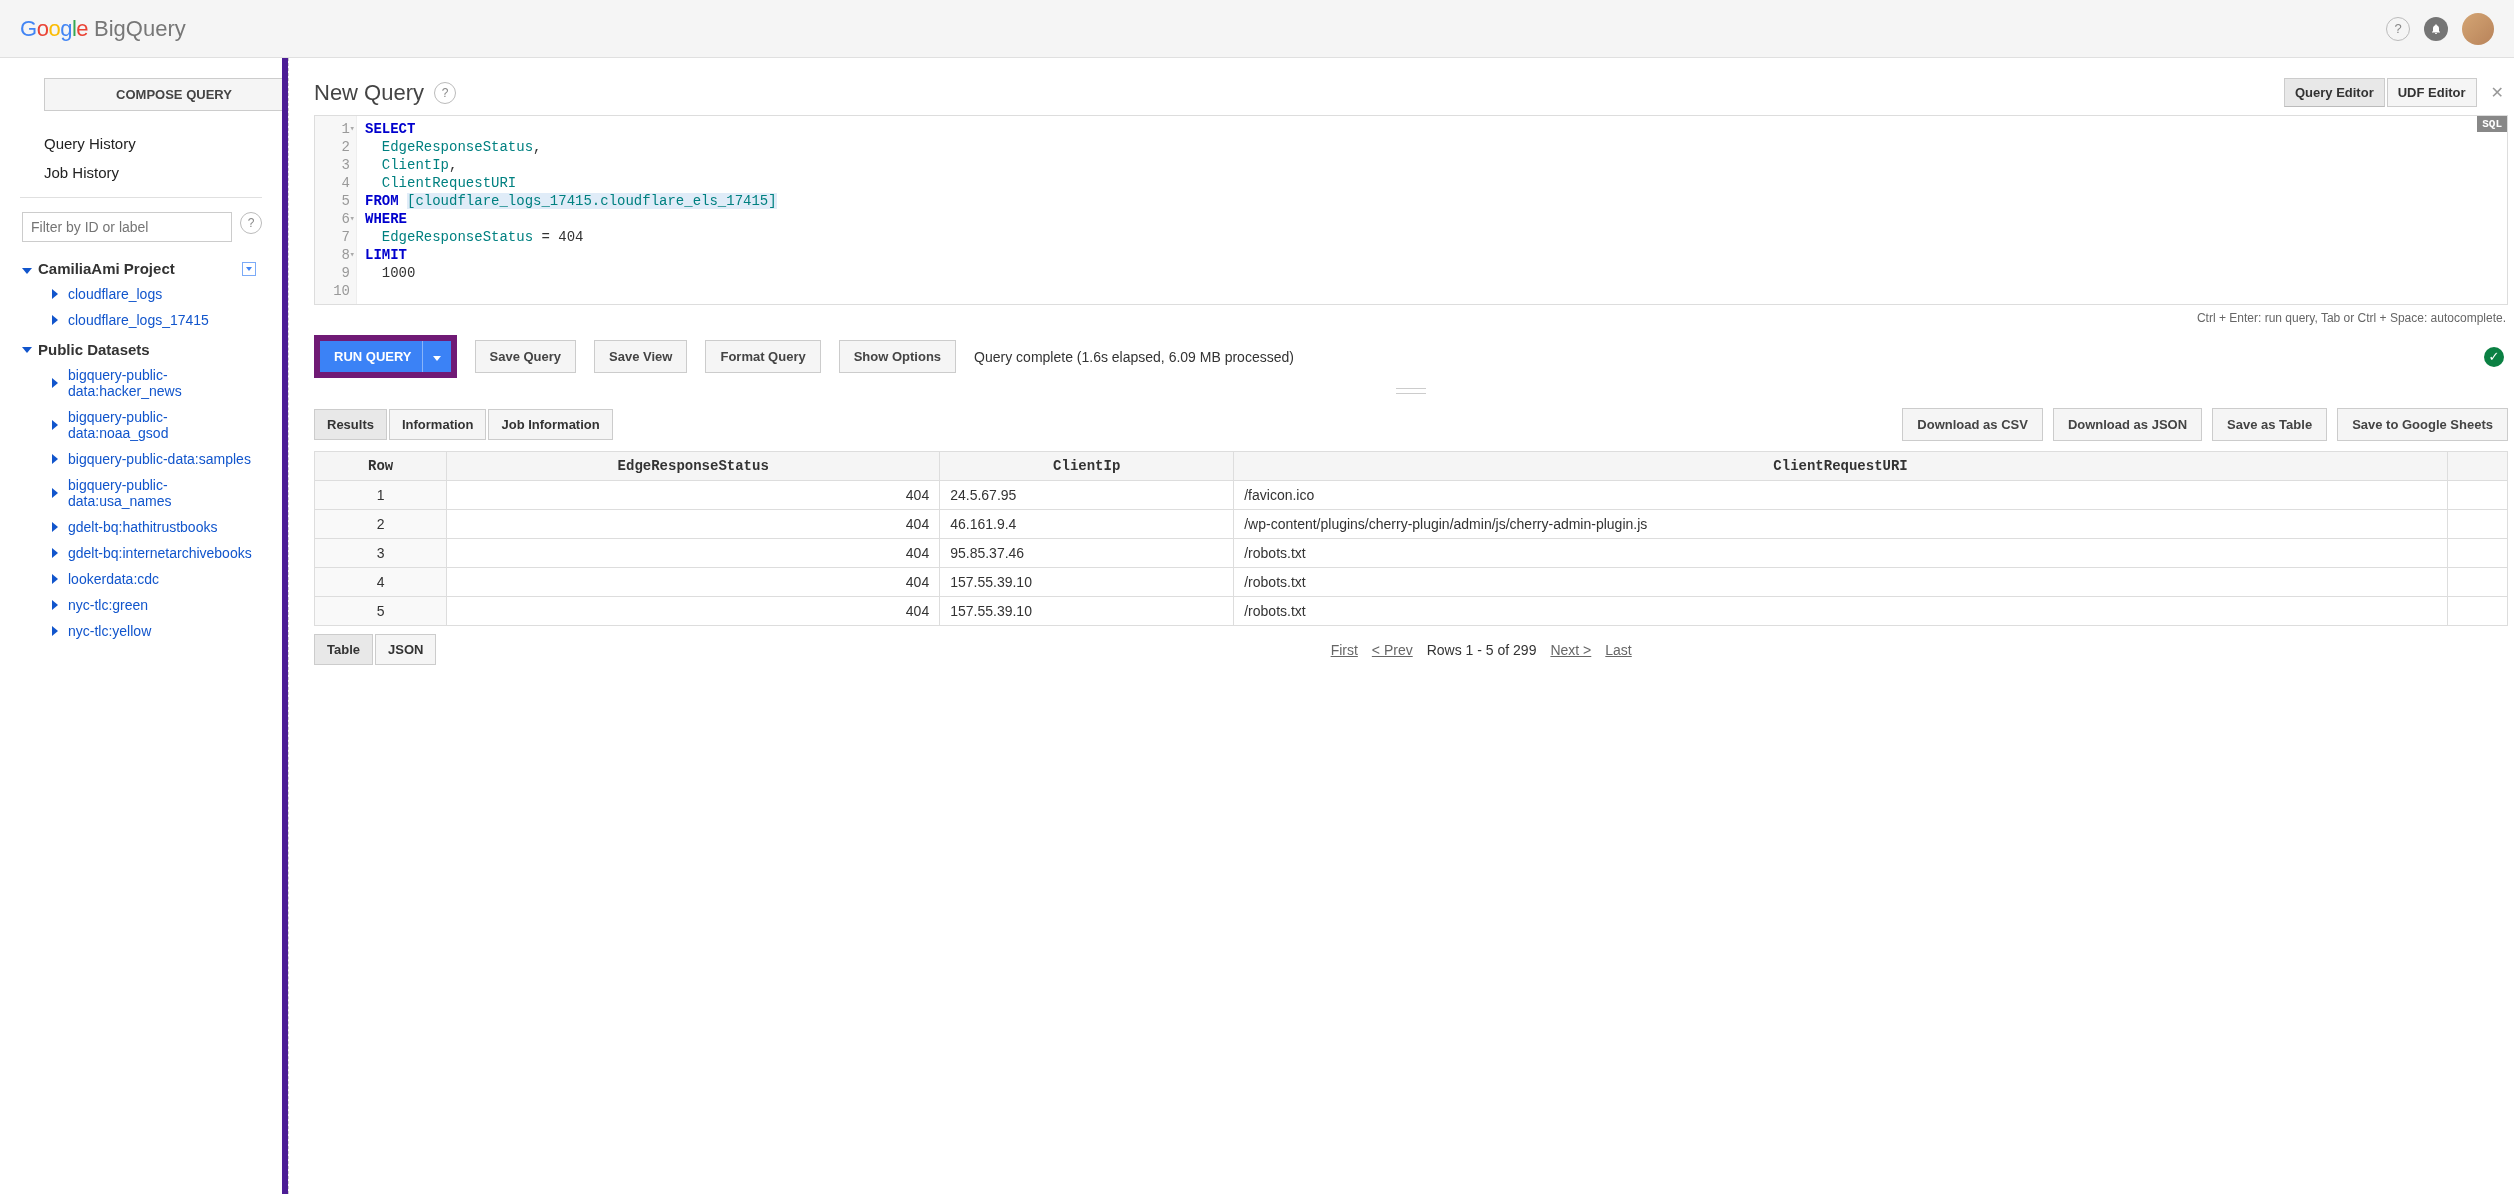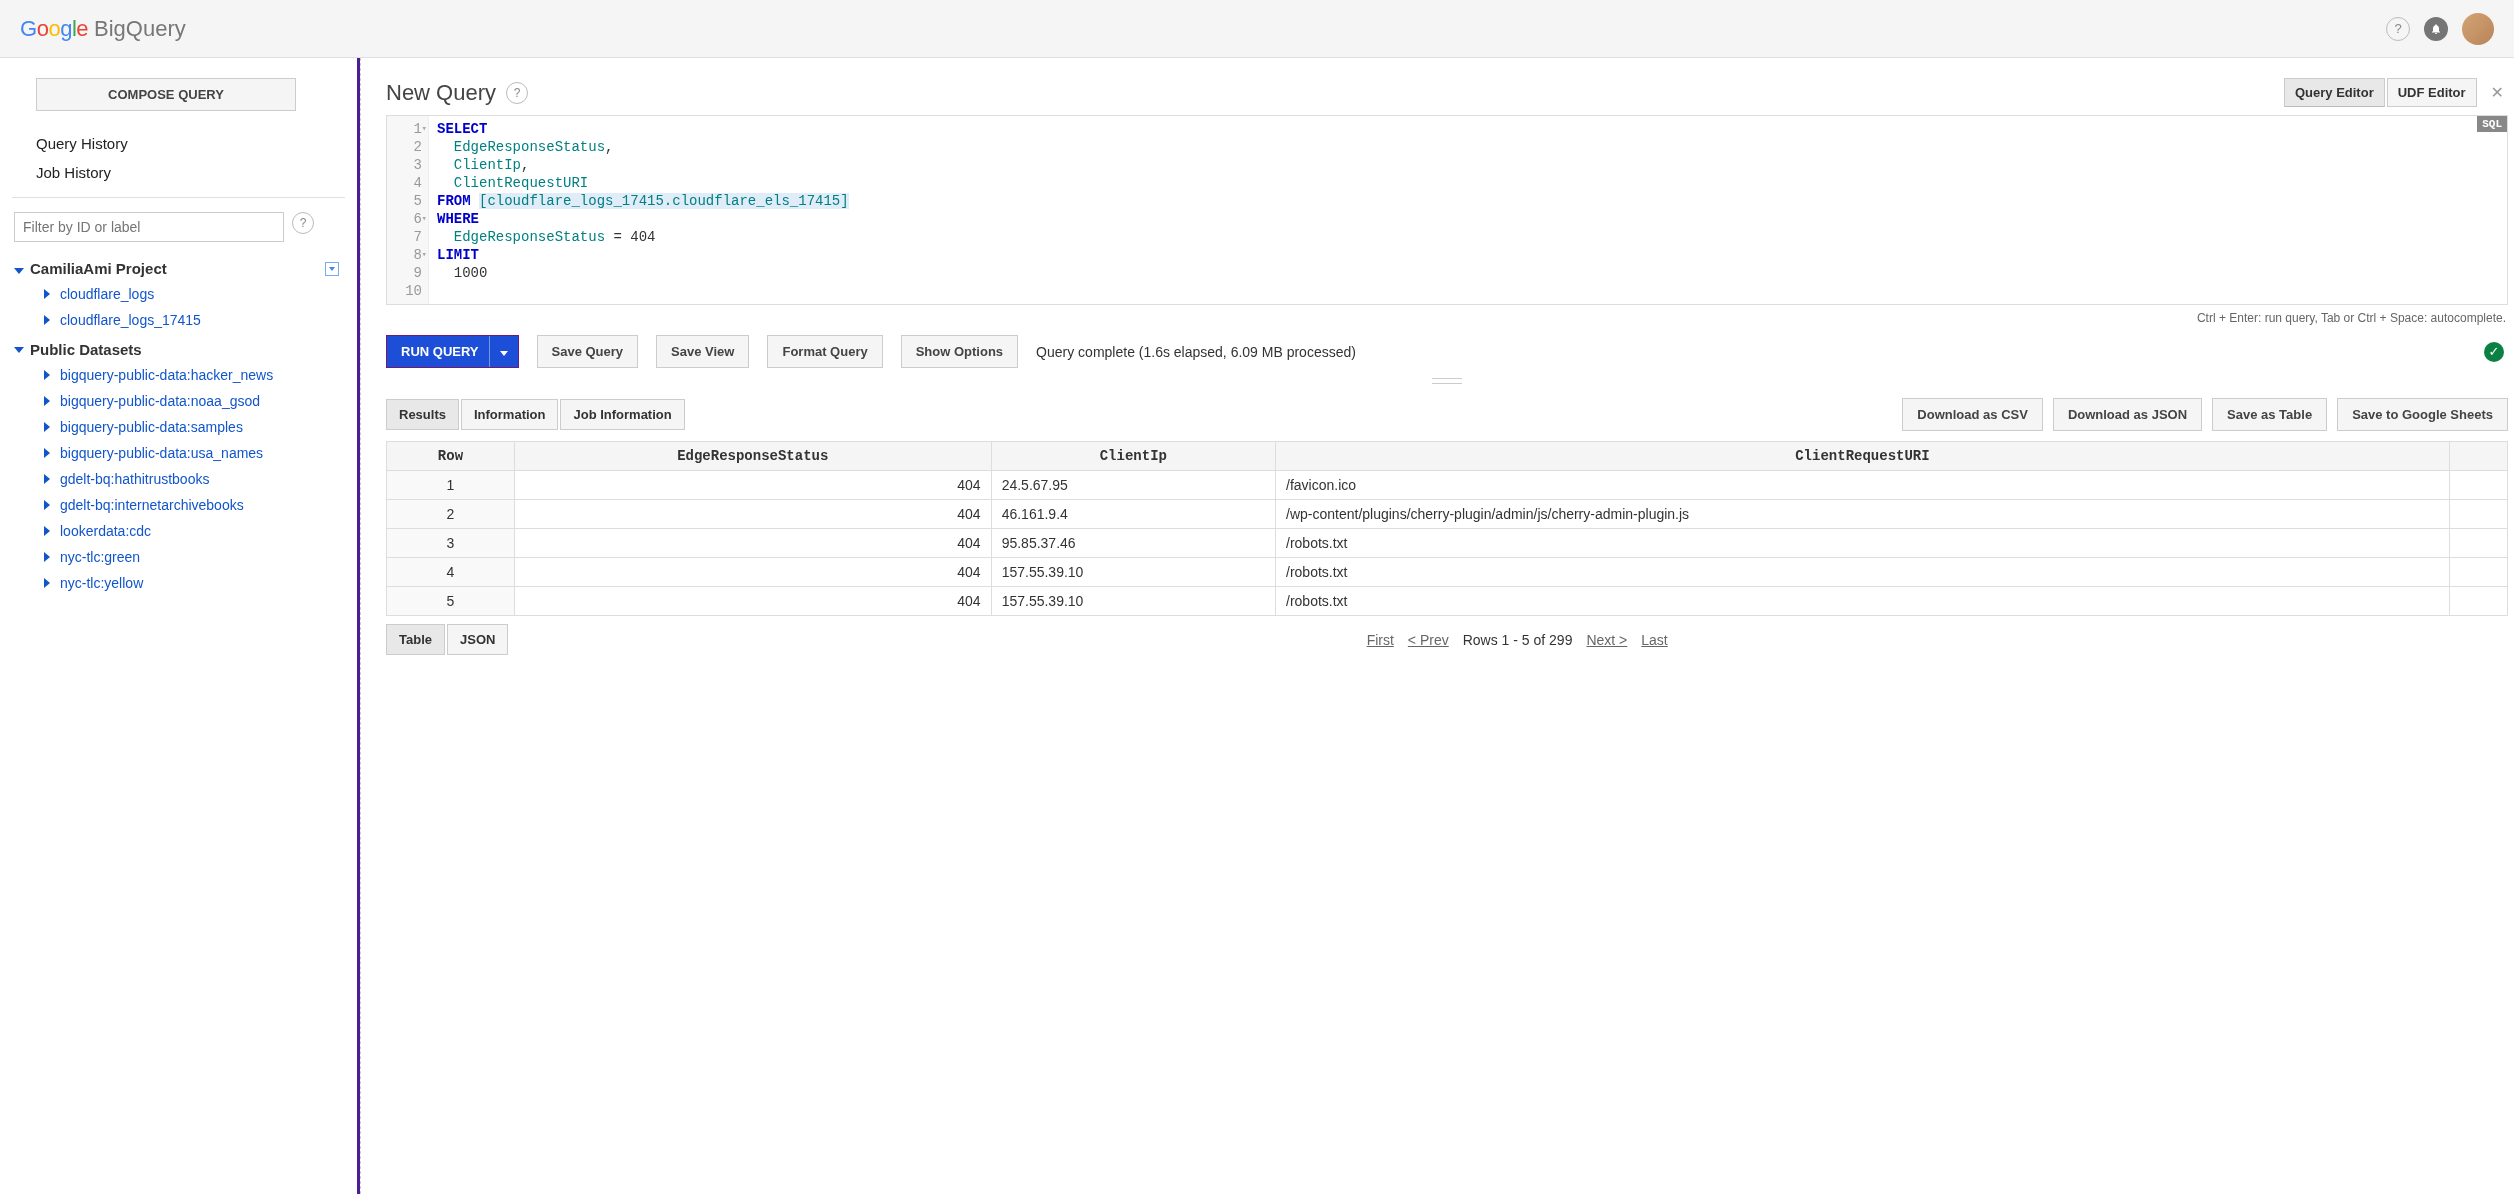--- a/index.html
+++ b/index.html
@@ -12,21 +12,21 @@
 .logo-o2 { color: #FBBC05; }
 .logo-g2 { color: #4285F4; }
 .logo-l { color: #34A853; }
 .logo-e { color: #EA4335; }
 .logo-bq { font-size: 22px; color: #777; margin-left: 6px; font-weight: 300; }
 .header-right { display: flex; align-items: center; gap: 14px; }
 .help-circle { width: 24px; height: 24px; border: 1.5px solid #bbb; border-radius: 50%; display: flex; align-items: center; justify-content: center; color: #888; font-size: 13px; }
 .bell-circle { width: 24px; height: 24px; background: #757575; border-radius: 50%; display: flex; align-items: center; justify-content: center; color: #fff; font-size: 11px; }
 .avatar { width: 32px; height: 32px; border-radius: 50%; background: linear-gradient(135deg, #d4a574 0%, #b8835a 100%); }
 .container { display: flex; height: calc(100vh - 58px); }
-.sidebar { width: 360px; padding: 20px 12px; border-right: 3px solid #4c1d95; overflow-y: auto; }
+.sidebar { width: 288px; padding: 20px 20px; border-right: 6px solid #4c1d95; overflow-y: auto; }
 .compose-btn { width: 260px; padding: 8px 0; background: #f5f5f5; border: 1px solid #ccc; font-weight: bold; font-size: 13px; color: #444; margin: 0 0 18px 24px; cursor: pointer; }
 .sidebar-link { display: block; padding: 6px 0 6px 24px; color: #222; font-size: 15px; cursor: pointer; }
 .sidebar-divider { border-top: 1px solid #e0e0e0; margin: 10px 0 14px 0; }
 .filter-row { display: flex; gap: 8px; padding-left: 2px; margin-bottom: 14px; }
 .filter-input { flex: 1; padding: 6px 8px; border: 1px solid #ccc; font-size: 14px; max-width: 270px; }
 .help-sm { width: 22px; height: 22px; border: 1.5px solid #bbb; border-radius: 50%; display: flex; align-items: center; justify-content: center; color: #888; font-size: 12px; }
 .project-row { display: flex; align-items: center; justify-content: space-between; padding: 4px 6px 4px 2px; cursor: pointer; }
 .project-name { font-weight: bold; font-size: 15px; }
 .caret-down { width: 0; height: 0; border-left: 5px solid transparent; border-right: 5px solid transparent; border-top: 6px solid #1155cc; display: inline-block; margin-right: 6px; }
 .proj-dropdown { width: 14px; height: 14px; border: 1px solid #7baaf7; display: inline-flex; align-items: center; justify-content: center; }
@@ -47,21 +47,21 @@
 .gutter { background: #f7f7f7; border-right: 1px solid #eee; padding: 4px 6px 4px 0; text-align: right; color: #999; width: 42px; }
 .gutter-line { height: 18px; line-height: 18px; position: relative; }
 .fold { position: absolute; right: -5px; font-size: 9px; color: #aaa; }
 .code { padding: 4px 8px; white-space: pre; line-height: 18px; }
 .kw { color: #0000cd; font-weight: bold; }
 .id { color: #008080; }
 .tbl { color: #008080; background: #e0ecf8; }
 .sql-badge { position: absolute; top: 0; right: 0; background: #888; color: #fff; font-size: 11px; font-weight: bold; padding: 2px 5px; }
 .editor-hint { text-align: right; color: #666; font-size: 12px; margin: 6px 2px 10px 0; }
 .action-row { display: flex; align-items: center; gap: 18px; margin-bottom: 8px; }
-.run-btn { background: #1d4ed8; color: #fff; border: 1px solid #701a75; padding: 8px 14px; font-weight: bold; font-size: 13px; cursor: pointer; display: flex; align-items: center; }
+.run-btn { background: #3b82f6; color: #fff; border: 6px solid #701a75; padding: 8px 14px; font-weight: bold; font-size: 13px; cursor: pointer; display: flex; align-items: center; }
 .run-caret { border-left: 1px solid rgba(255,255,255,0.4); padding: 8px 10px; margin: -8px -14px -8px 10px; }
 .run-caret::after { content: ''; display: inline-block; width: 0; height: 0; border-left: 4px solid transparent; border-right: 4px solid transparent; border-top: 5px solid #fff; }
 .gray-btn { background: #f5f5f5; border: 1px solid #ccc; padding: 8px 14px; font-weight: bold; font-size: 13px; color: #444; cursor: pointer; }
 .status-text { font-size: 14px; color: #333; }
 .check-icon { width: 20px; height: 20px; background: #0b8043; border-radius: 50%; display: flex; align-items: center; justify-content: center; color: #fff; font-size: 13px; margin-left: auto; margin-right: 4px; }
 .drag-handle { height: 10px; display: flex; align-items: center; justify-content: center; }
 .drag-handle::after { content: ''; width: 30px; height: 4px; border-top: 1px solid #ccc; border-bottom: 1px solid #ccc; }
 .results-hdr { display: flex; align-items: center; justify-content: space-between; margin-top: 12px; }
 .result-tabs { display: flex; gap: 2px; }
 .result-actions { display: flex; gap: 10px; }

